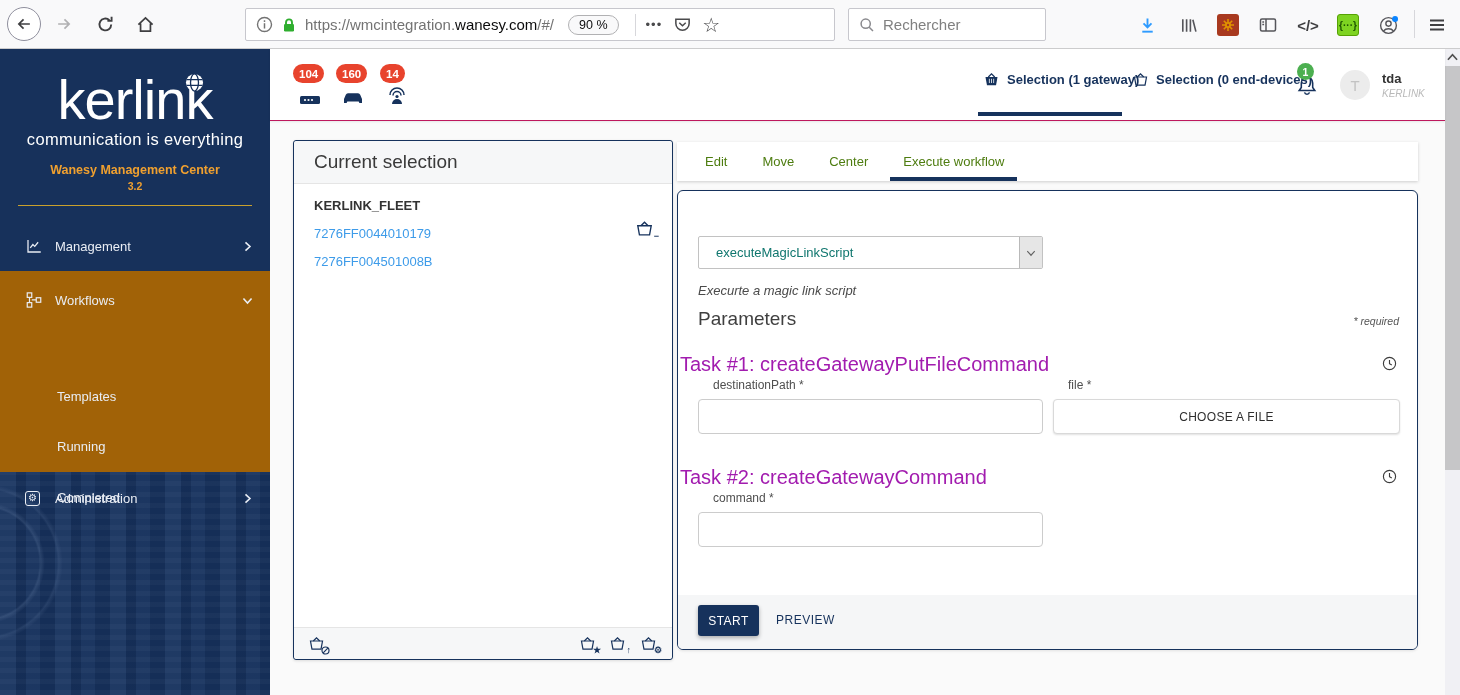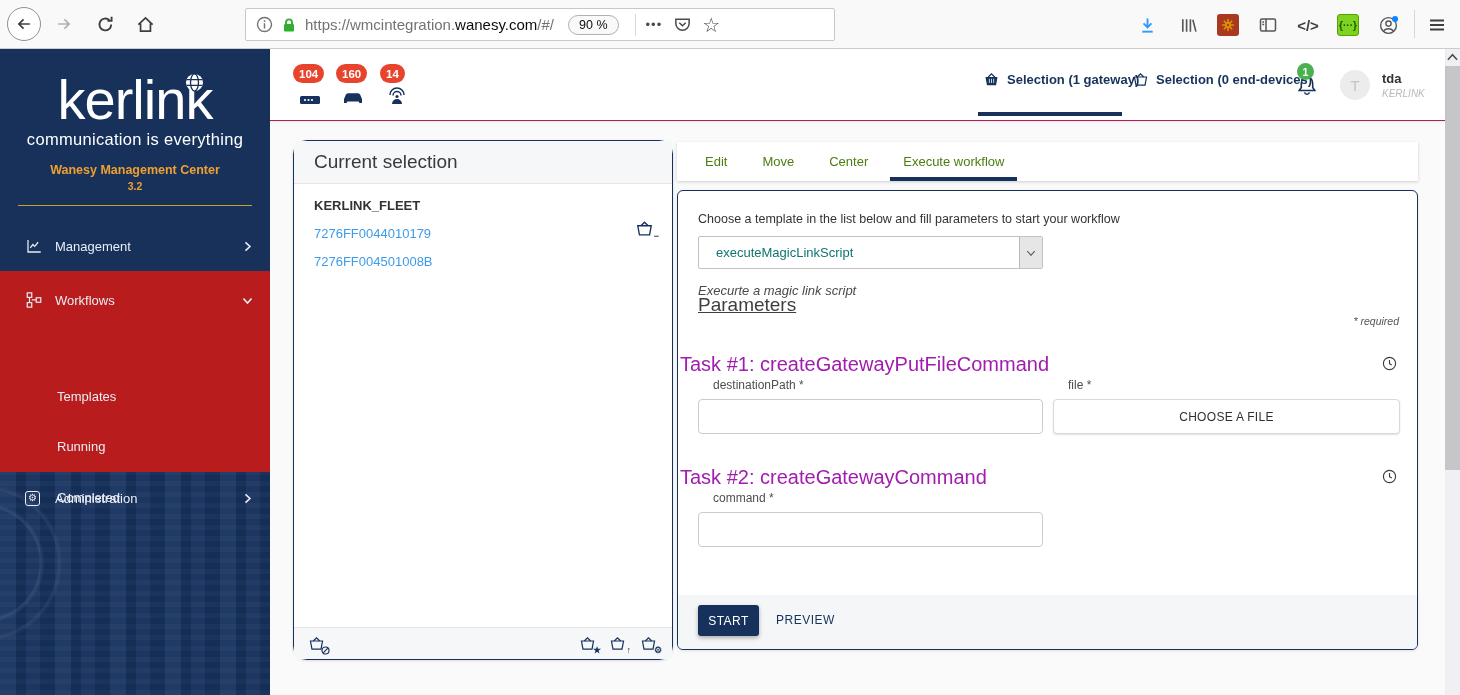--- a/index.html
+++ b/index.html
@@ -33,21 +33,21 @@
   #logo-wrap { position:absolute; left:0; top:23px; width:270px; text-align:center; color:#fff; }
   #logo-text { font-size:56px; font-weight:500; letter-spacing:-1px; line-height:1; position:relative; display:inline-block; }
   #logo-globe { position:absolute; left:127px; top:1px; }
   #tagline { font-size:16.5px; font-weight:300; letter-spacing:.3px; margin-top:2px; color:#fff; }
   #appname { margin-top:14px; font-size:12.5px; font-weight:bold; color:#f0a02f;text-align:center; }
   #appver { margin-top:3px; font-size:10.5px; font-weight:bold; color:#f0a02f; }
   #golden { position:absolute; left:18px; top:156px; width:234px; height:0; border-top:1px solid #c9a02c; }
   .navitem { position:absolute; left:0; width:270px; height:36px; display:flex; align-items:center; color:#e9edf4; font-size:13px; cursor:pointer; }
   .navitem .nicon { width:18px; margin-left:25px; margin-right:12px; display:flex; }
   .navitem .chev { position:absolute; right:16px; display:flex; }
-  #wfblock { position:absolute; left:0; top:222px; width:270px; height:201px; background:#b91c1c; }
+  #wfblock { position:absolute; left:0; top:222px; width:270px; height:201px; background:#a16207; }
   .subitem { position:absolute; left:57px; color:#e9edf4; font-size:13px; cursor:pointer; }
   .admin-box { width:15px; height:15px; border:1.6px solid #e9edf4; border-radius:3px; font-size:10px; line-height:12px; text-align:center; color:#e9edf4; }
 
   
   #appheader { position:absolute; left:270px; top:49px; width:1175px; height:72px; background:#fff; border-bottom:1px solid #be185d; box-shadow:0 1px 2px rgba(0,0,0,.08); z-index:5; }
   .badgegrp { position:absolute; top:15px; width:38px; height:42px; cursor:pointer; }
   .badgegrp .cicon { position:absolute; left:5px; bottom:0; }
   .badgegrp .cnt { position:absolute; left:0; top:0; min-width:18px; height:19px; background:#e8432d; color:#fff; font-size:11.5px; font-weight:bold; border-radius:10px; padding:0 6px; display:flex; align-items:center; justify-content:center; }
   .selitem { position:absolute; top:22px; display:flex; align-items:center; gap:7px; color:#16325c; font-size:13px; font-weight:bold; cursor:pointer; }
   #activebar { position:absolute; left:708px; top:63px; width:144px; height:4px; background:#16325c; }
@@ -55,21 +55,21 @@
   #bellbadge { position:absolute; left:3px; top:0; width:17px; height:17px; border-radius:50%; background:#4caf50; color:#fff; font-size:10.5px; font-weight:bold; display:flex; align-items:center; justify-content:center; }
   #avatar { position:absolute; left:1070px; top:21px; width:30px; height:30px; border-radius:50%; background:#ececec; color:#c3c3c3; font-size:15px; display:flex; align-items:center; justify-content:center; }
   #usermeta { position:absolute; left:1112px; top:22px; }
   #username { font-size:13px; font-weight:bold; color:#333; }
   #userorg { font-size:10px; font-style:italic; color:#b9b9b9; margin-top:2px; }
 
   
   #contentbg { position:absolute; left:270px; top:121px; width:1175px; height:574px; background:#fafafa; }
 
   
-  #selpanel { position:absolute; left:293px; top:140px; width:380px; height:520px; background:#fff; border:1px solid #16325c; border-radius:14px; box-shadow:0 1px 3px rgba(0,0,0,.12); z-index:6; }
+  #selpanel { position:absolute; left:293px; top:140px; width:380px; height:520px; background:#fff; border:1px solid #16325c; border-radius:3px; box-shadow:0 1px 3px rgba(0,0,0,.12); z-index:6; }
   #selpanel .phead { height:43px; background:#f6f7f8; border-bottom:1px solid #e5e5e5; border-radius:4px 4px 0 0; display:flex; align-items:center; padding-left:20px; font-size:19px; color:#3a3a3a; }
   #fleetname { position:absolute; left:20px; top:57px; font-size:13px; font-weight:bold; color:#333; }
   .gwlink { position:absolute; left:20px; color:#3d9be9; font-size:13px; cursor:pointer; text-decoration:none; }
   #gw1 { top:85px; } #gw2 { top:113px; }
   #basket-remove { position:absolute; right:18px; top:78px; cursor:pointer; }
   #selpanel .pfoot { position:absolute; left:0; bottom:0; width:100%; height:32px; background:#f6f7f8; border-top:1px solid #e5e5e5; border-radius:0 0 4px 4px; }
   .bwrap { position:relative; display:inline-block; cursor:pointer; }
   .bwrap .sub { position:absolute; right:-5px; bottom:-3px; font-size:9px; font-weight:bold; color:#16325c; line-height:1; }
 
   
@@ -77,21 +77,21 @@
   .tab { position:relative; display:flex; align-items:center; padding:0 13px; margin-right:9px; font-size:13px; color:#4d7c0f; cursor:pointer; }
   .tab.active::after { content:""; position:absolute; left:0; right:0; bottom:0; height:4px; background:#16325c; }
 
   
   #formpanel { position:absolute; left:677px; top:190px; width:741px; height:460px; background:#fff; border:1px solid #16325c; border-radius:6px; box-shadow:0 1px 3px rgba(0,0,0,.10); overflow:hidden; z-index:6; }
   #instruction { position:absolute; left:20px; top:21px; font-size:12.5px; color:#333; }
   #tplselect { position:absolute; left:20px; top:45px; width:345px; height:33px; background:#fff; border:1px solid #c2c2c2; border-radius:2px; cursor:pointer; }
   #tplselect .val { position:absolute; left:17px; top:8px; font-size:13px; color:#0f766e; }
   #tplselect .arrow { position:absolute; right:0; top:0; width:23px; height:31px; background:#e6e6e6; border-left:1px solid #b9b9b9; display:flex; align-items:center; justify-content:center; }
   #tpldesc { position:absolute; left:20px; top:92px; font-size:13px; font-style:italic; color:#4a4a4a; }
-  #paramtitle { position:absolute; left:20px; top:103px; font-size:19px; color:#3f3f3f;text-decoration:underline; }
+  #paramtitle { position:absolute; left:20px; top:117px; font-size:19px; color:#3f3f3f; }
   #reqnote { position:absolute; right:18px; top:124px; font-size:10.5px; font-style:italic; color:#555; }
   .tasktitle { position:absolute; left:2px; font-size:20px; color:#a21caf; }
   .clockic { position:absolute; right:19px; cursor:pointer; }
   .fieldlabel { position:absolute; font-size:12px; color:#4f4f4f;margin-left:15px; }
   .txtinput { position:absolute; width:345px; height:35px; border:1px solid #ccc; border-radius:4px; background:#fff; font-size:13px; padding:0 10px; font-family:"Liberation Sans",sans-serif; }
   #choosefile { position:absolute; left:375px; top:208px; width:347px; height:35px; background:#fff; border:1px solid #d9d9d9; border-radius:4px; box-shadow:0 1px 2px rgba(0,0,0,.12); font-size:12px; font-weight:500; color:#2f2f2f; letter-spacing:.3px; display:flex; align-items:center; justify-content:center; cursor:pointer; }
   #formfoot { position:absolute; left:0; bottom:0; width:100%; height:54px; background:#f5f6f7; }
   #startbtn { position:absolute; left:20px; top:10px; width:61px; height:31px; background:#16325c; border:none; border-radius:3px; color:#fff; font-size:12px; font-weight:500; letter-spacing:.5px; box-shadow:0 2px 4px rgba(0,0,0,.3); cursor:pointer; font-family:"Liberation Sans",sans-serif; }
   #previewbtn { position:absolute; left:98px; top:18px; color:#16325c; font-size:12px; font-weight:500; letter-spacing:.5px; cursor:pointer; }
 
@@ -146,20 +146,29 @@
     <span style="font-size:13px; color:#4a4a4c; letter-spacing:1px; margin:0 4px;">•••</span>
     <span style="margin:0 7px">
       <svg width="19" height="19" viewBox="0 0 20 20">
           <path d="M3 4.5 h14 v4.5 a7 7 0 0 1 -14 0 z" fill="none" stroke="#4a4a4c" stroke-width="1.6"></path>
           <path d="M6.6 8.2 l3.4 3.1 3.4-3.1" fill="none" stroke="#4a4a4c" stroke-width="1.6"></path>
         </svg>
     </span>
     <span style="font-size:20px; color:#4a4a4c; margin-left:3px; line-height:1;">☆</span>
   </div>
 
+  <div id="searchbar">
+    <span>
+      <svg width="16" height="16" viewBox="0 0 16 16">
+          <circle cx="6.7" cy="6.7" r="4.6" fill="none" stroke="#8a8a8e" stroke-width="1.5"></circle>
+          <path d="M10.2 10.2 L14 14" stroke="#8a8a8e" stroke-width="1.5"></path>
+        </svg>
+    </span>
+    <span class="ph">Rechercher</span>
+  </div>
 
   <div class="toolicon" style="left:1133px">
     <svg width="19" height="19" viewBox="0 0 20 20">
         <path d="M10 2.5 v9 M5.8 7.8 l4.2 4.2 4.2-4.2" fill="none" stroke="#2e9bff" stroke-width="2"></path>
         <path d="M4.5 16.5 h11" stroke="#2e9bff" stroke-width="2"></path>
       </svg>
   </div>
   <div class="toolicon" style="left:1174px">
     <svg width="19" height="19" viewBox="0 0 20 20">
         <path d="M4 3.5 v13 M8 3.5 v13 M12 3.5 v13 M14.6 4 l3.2 12.4" fill="none" stroke="#55555a" stroke-width="1.7"></path>
@@ -401,21 +410,20 @@
 </div>
 
 <div id="tabbar">
   <div class="tab">Edit</div>
   <div class="tab">Move</div>
   <div class="tab">Center</div>
   <div class="tab active">Execute workflow</div>
 </div>
 
 <div id="formpanel">
-  <div id="instruction">Choose a template in the list below and fill parameters to start your workflow</div>
 
   <div id="tplselect">
     <span class="val">executeMagicLinkScript</span>
     <span class="arrow">
       <svg width="12" height="12" viewBox="0 0 16 16">
           <path d="M3 5.5 l5 5.5 5-5.5" fill="none" stroke="#666" stroke-width="1.6"></path>
         </svg>
     </span>
   </div>
 

